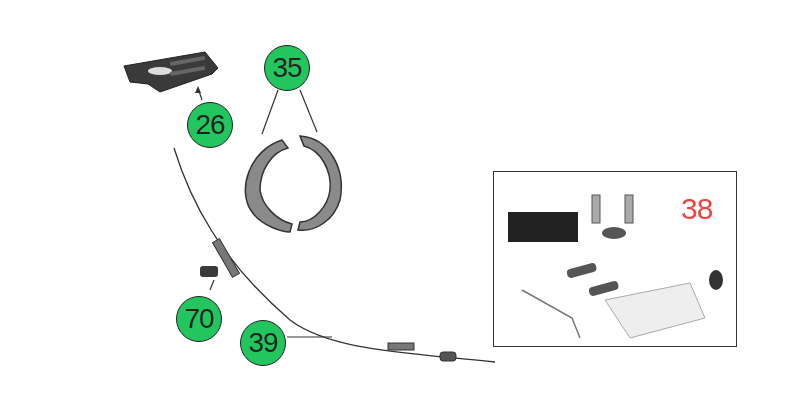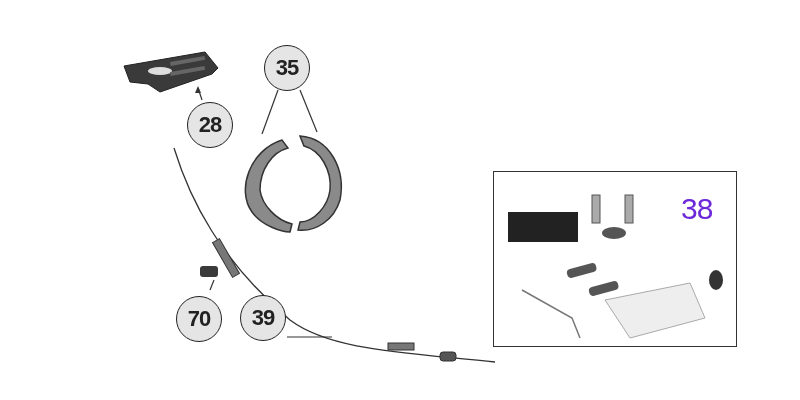--- a/index.html
+++ b/index.html
@@ -1,21 +1,21 @@
 <!DOCTYPE html>
 <html><head>
 <meta charset="utf-8">
 <style>
   html, body { margin:0; padding:0; background:#ffffff; }
   body { width:800px; height:400px; position:relative; overflow:hidden; font-family:"Liberation Sans", sans-serif; }
   svg { position:absolute; left:0; top:0; }
-  .callout { position:absolute; width:46px; height:46px; border:1.5px solid #222; border-radius:50%; background:#e5e5e5;
-    display:flex; align-items:center; justify-content:center; font-size:22px; color:#222; box-sizing:border-box; letter-spacing:-1px;font-weight:bold; }
+  .callout { position:absolute; width:46px; height:46px; border:1.5px solid #222; border-radius:50%; background:#22c55e;
+    display:flex; align-items:center; justify-content:center; font-size:28px; color:#222; box-sizing:border-box; letter-spacing:-1px; }
   .kit-box { position:absolute; left:493px; top:171px; width:244px; height:176px; border:1.5px solid #333; box-sizing:border-box; }
-  .kit-label { position:absolute; left:681px; top:192px; font-size:30px; color:#6d28d9; letter-spacing:-1px; }
+  .kit-label { position:absolute; left:681px; top:192px; font-size:30px; color:#ef4444; letter-spacing:-1px; }
 </style>
 </head>
 <body>
 
 <svg width="800" height="400" viewBox="0 0 800 400">
 
   <g>
     <polygon points="124,66 205,52 218,68 212,74 160,92 148,84 130,82" fill="#3a3a3a" stroke="#222" stroke-width="1"></polygon>
     <ellipse cx="160" cy="71" rx="12" ry="4" fill="#ddd"></ellipse>
     <rect x="170" y="62" width="35" height="4" fill="#666" transform="rotate(-10 170 62)"></rect>
@@ -50,15 +50,15 @@
     <ellipse cx="716" cy="280" rx="7" ry="10" fill="#333"></ellipse>
     <polygon points="605,300 690,283 705,318 630,338" fill="#eee" stroke="#aaa"></polygon>
     <path d="M522,290 L572,318 L580,338" fill="none" stroke="#777" stroke-width="1.5"></path>
   </g>
 </svg>
 
 <div class="kit-box"></div>
 <div class="kit-label">38</div>
 
 <div class="callout" style="left:264px;top:45px;">35</div>
-<div class="callout" style="left:187px;top:102px;">28</div>
+<div class="callout" style="left:187px;top:102px;">26</div>
 <div class="callout" style="left:176px;top:296px;">70</div>
-<div class="callout" style="left:240px;top:295px;">39</div>
+<div class="callout" style="left:240px;top:320px;">39</div>
 
 </body></html>

